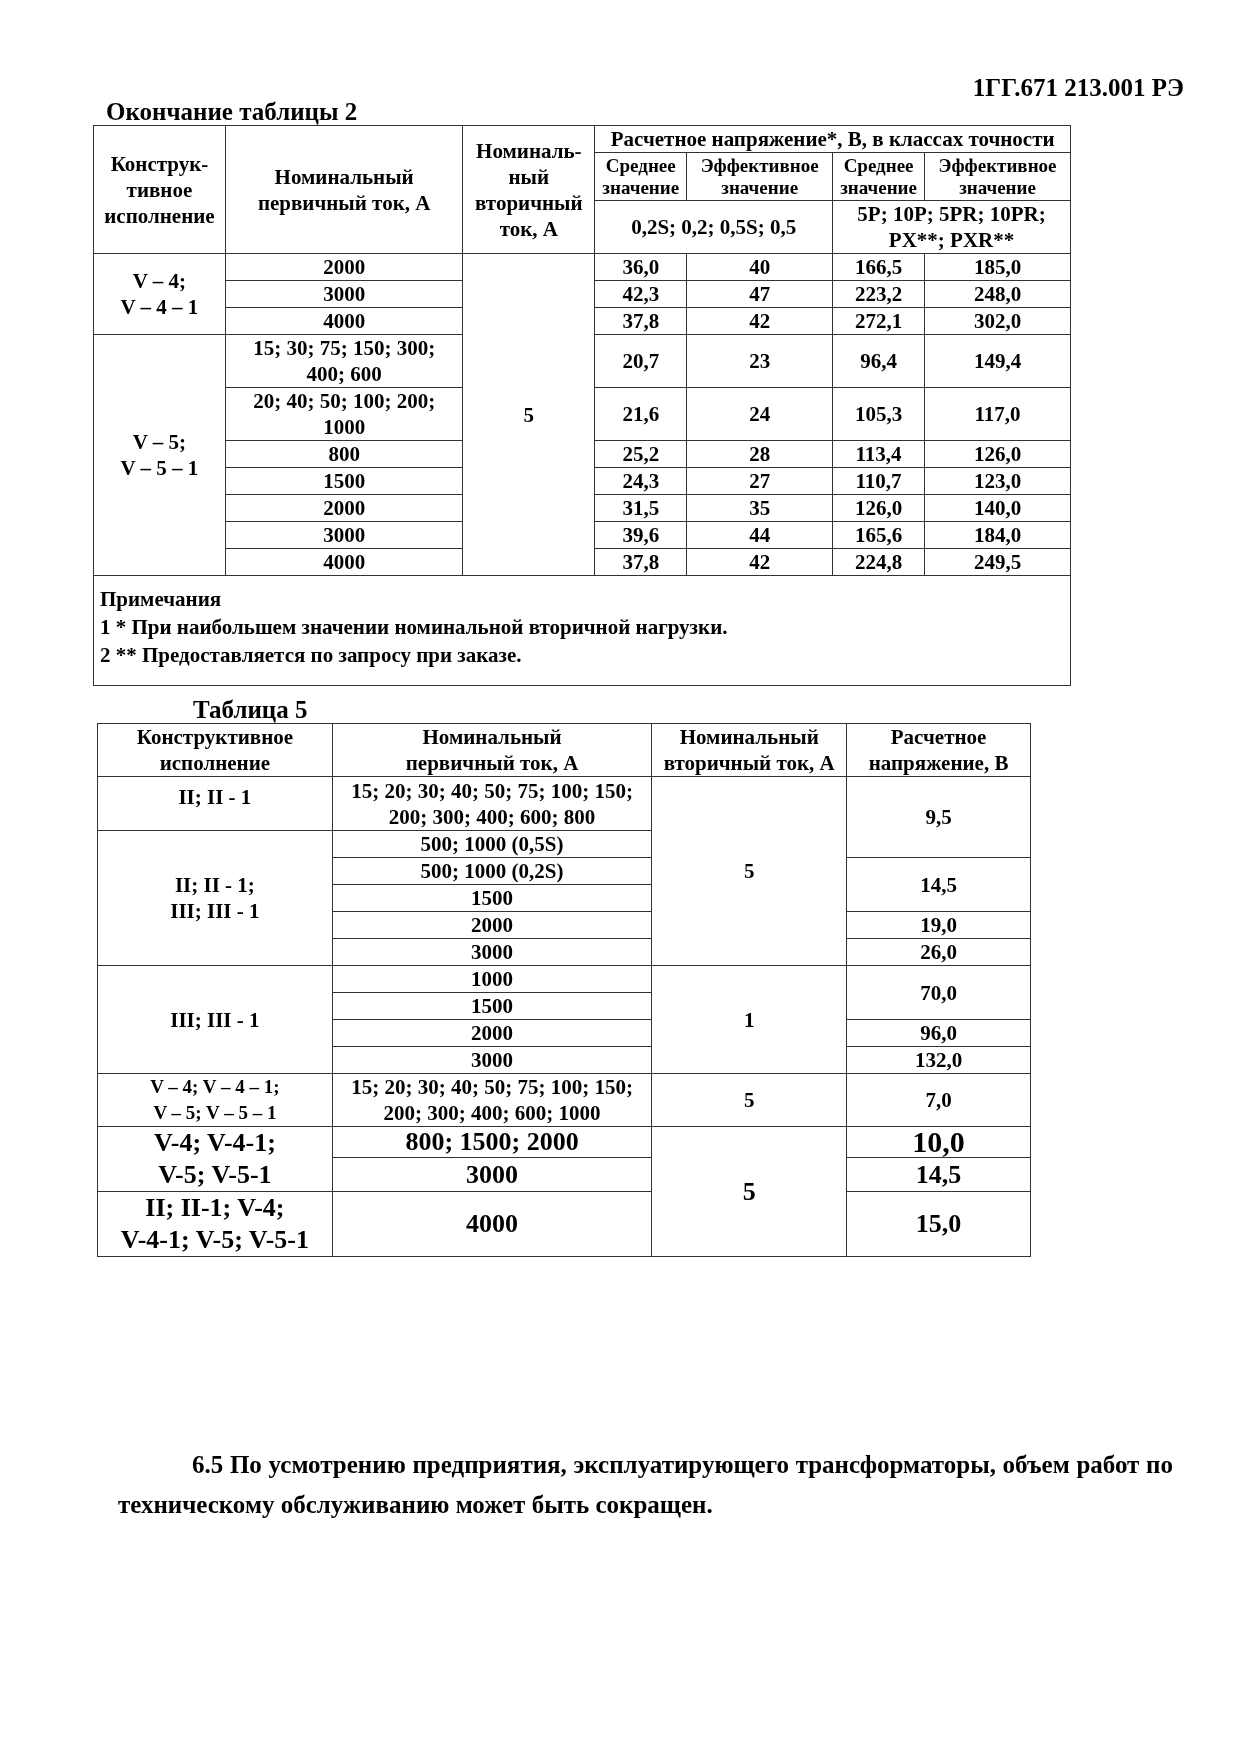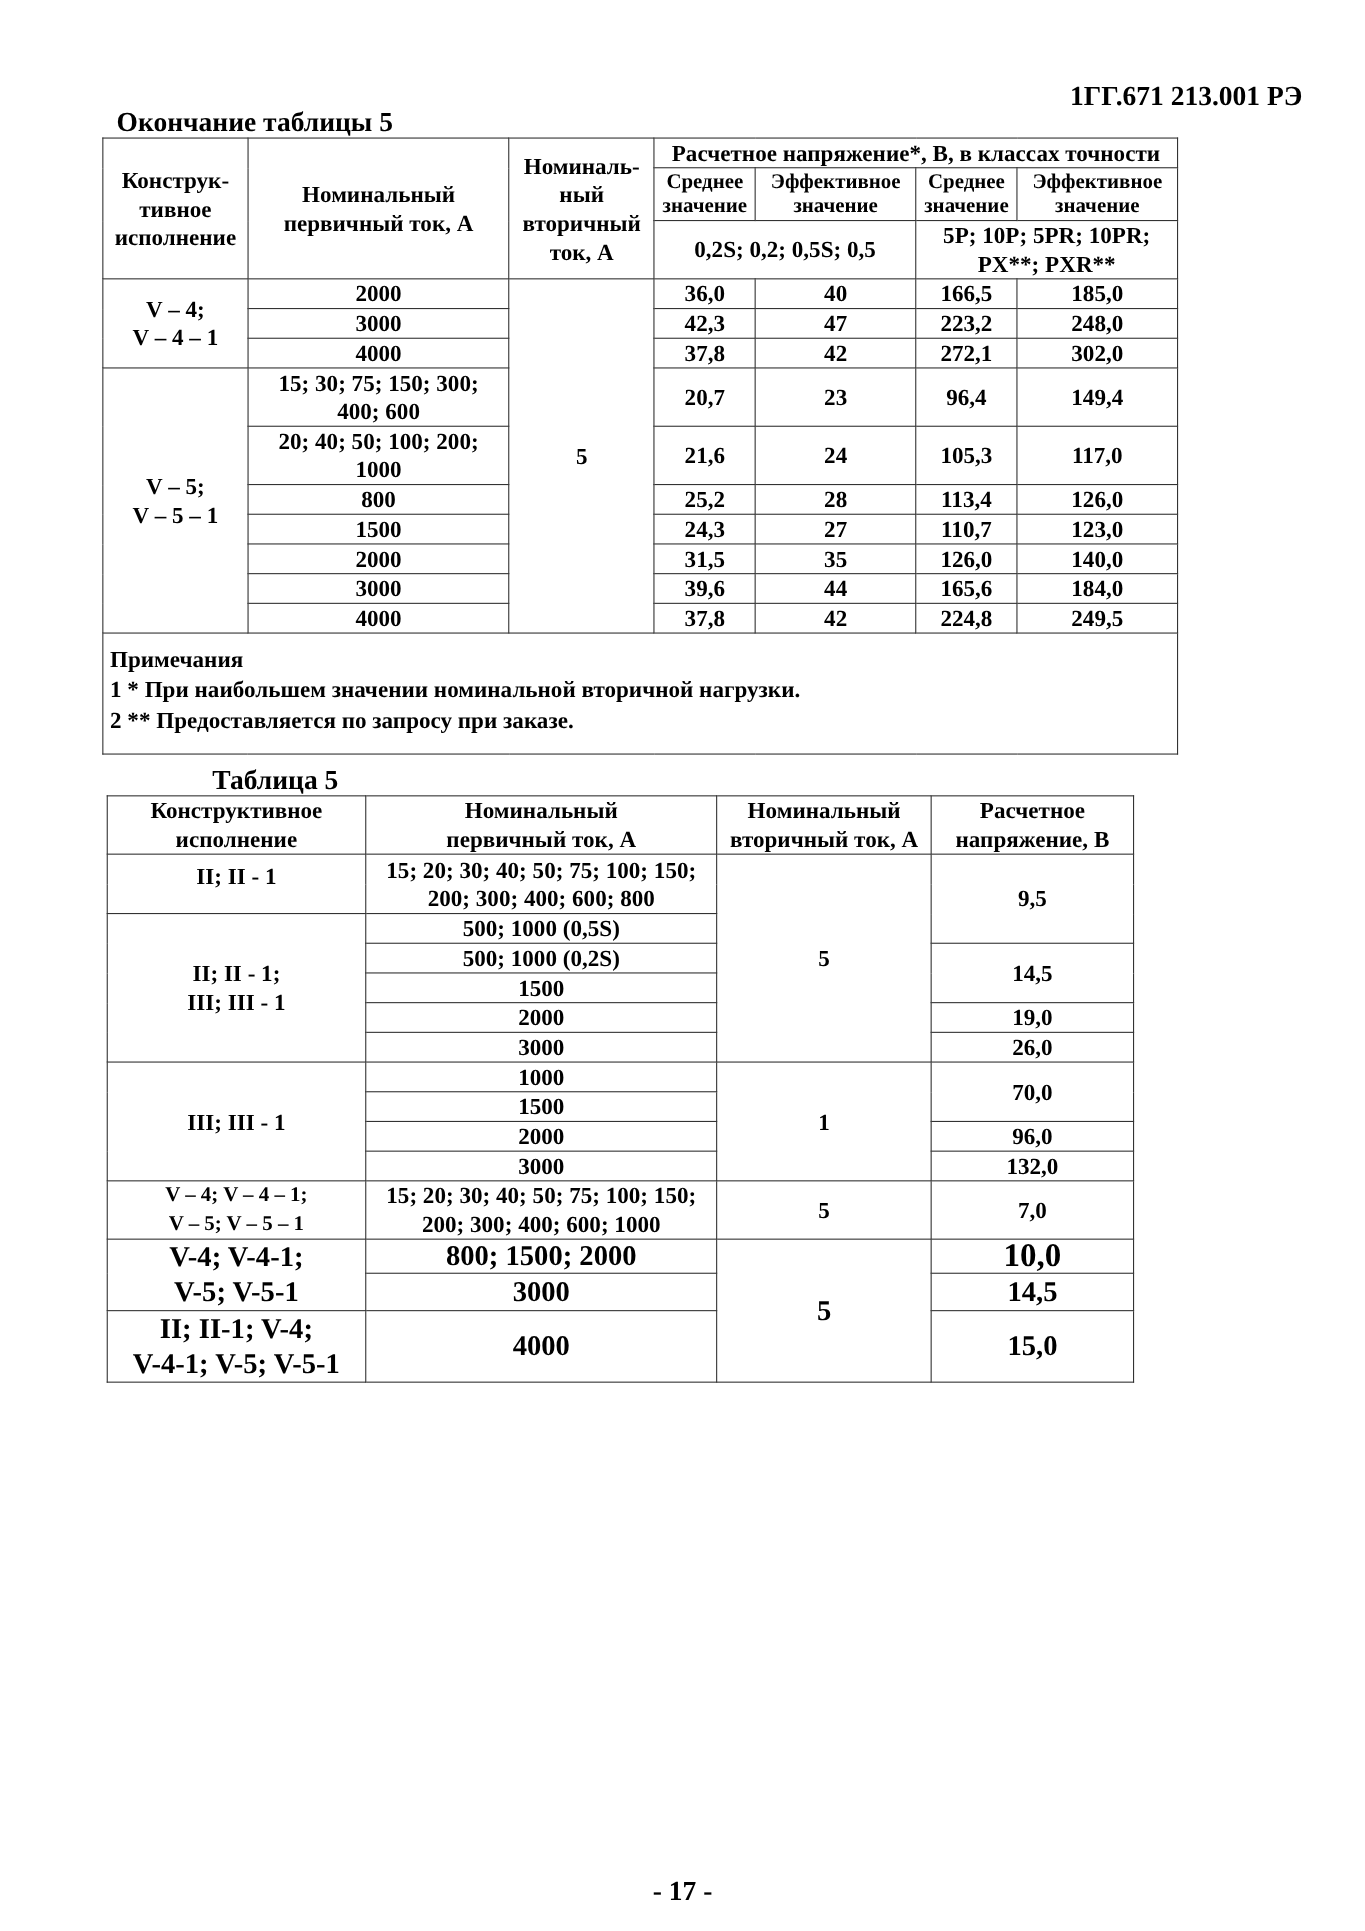--- a/index.html
+++ b/index.html
@@ -15,21 +15,21 @@
   .indent { text-indent: 74px; }
   .page-num { position: absolute; left: 0; width: 1241px; text-align: center; top: 1706px; font-size: 25px; }
 </style>
 </head>
 <body>
 
 <div class="page">
 
   <div class="doc-code">1ГГ.671 213.001 РЭ</div>
 
-  <div class="caption" style="left:106px; top:98px;">Окончание таблицы 5</div>
+  <div class="caption" style="left:106px; top:98px;">Окончание таблицы 2</div>
 
   <table style="left:93px; top:125px; width:978px;">
     <colgroup>
       <col style="width:132px">
         <col style="width:238px">
         <col style="width:132px">
       <col style="width:92px">
         <col style="width:146px">
         <col style="width:92px">
         <col style="width:146px">
@@ -241,15 +241,15 @@
     </tr>
     <tr style="height:62px">
       <td style="white-space:pre-line; font-size:26px; line-height:32px">II; II-1; V-4;
 V-4-1; V-5; V-5-1</td>
       <td style="font-size:26px">4000</td>
       <td style="font-size:26px">15,0</td>
     </tr>
   </tbody>
     </table>
 
-
-  <div class="page-num">- 17 -</div>
+  <p class="para indent" style="top:1445px; margin:0;">6.5    По усмотрению предприятия, эксплуатирующего трансформаторы, объем работ по техническому обслуживанию может быть сокращен.</p>
+
 </div>
 
 </body></html>

